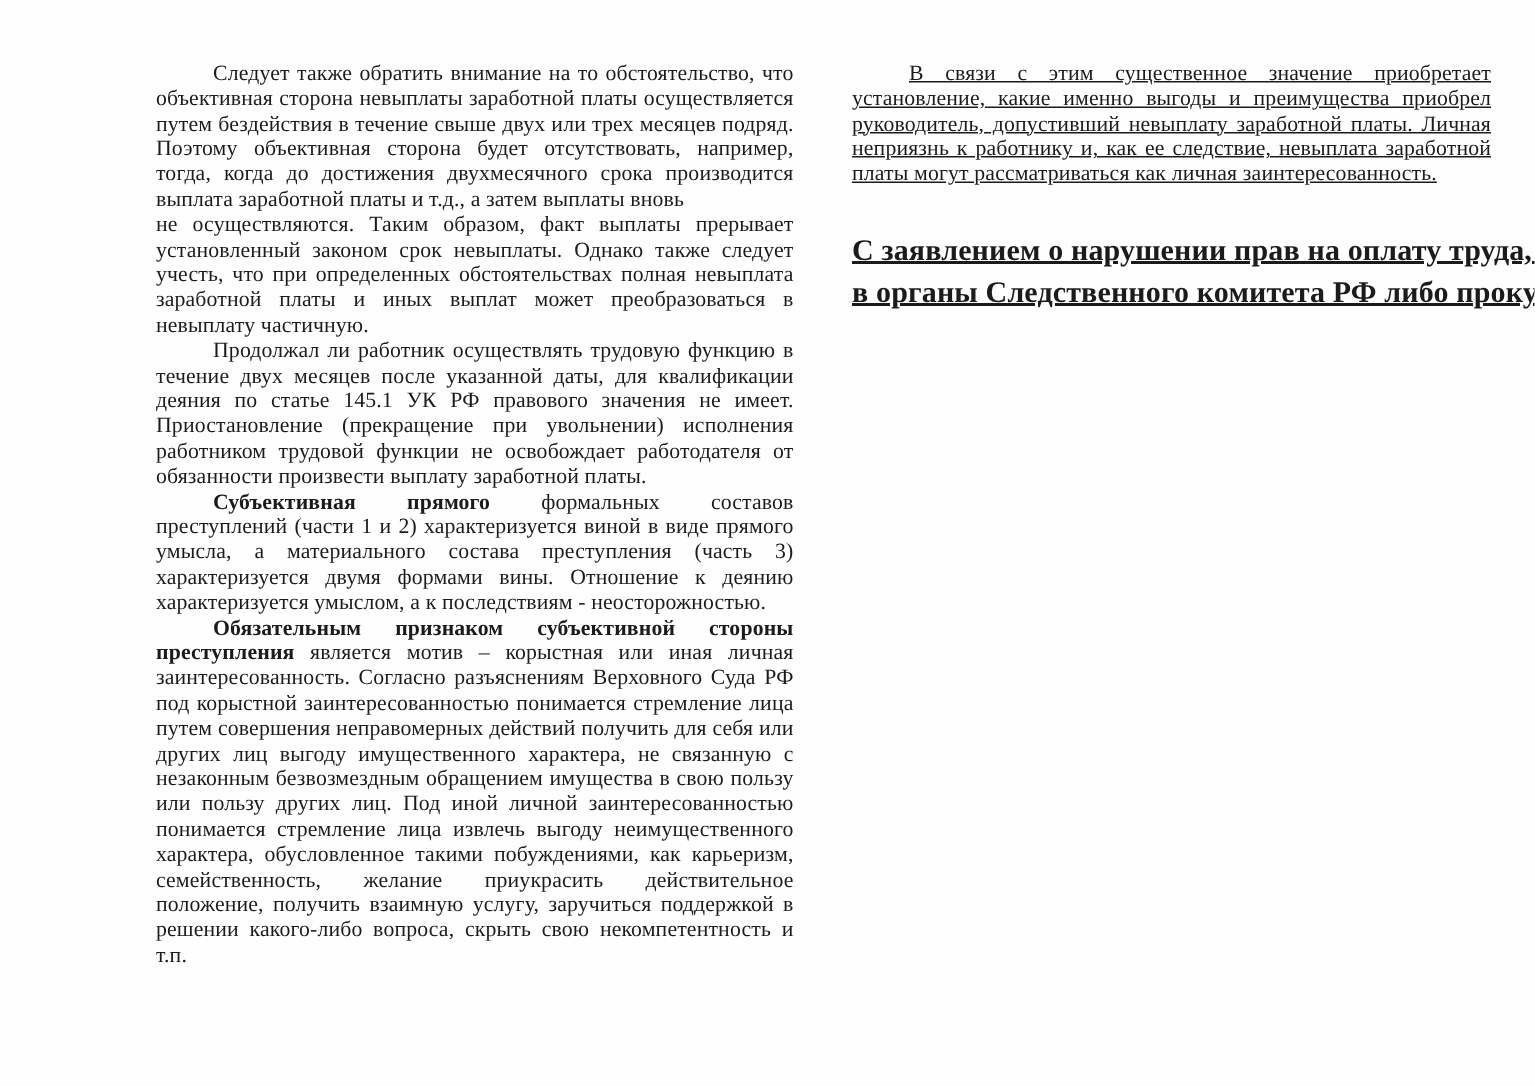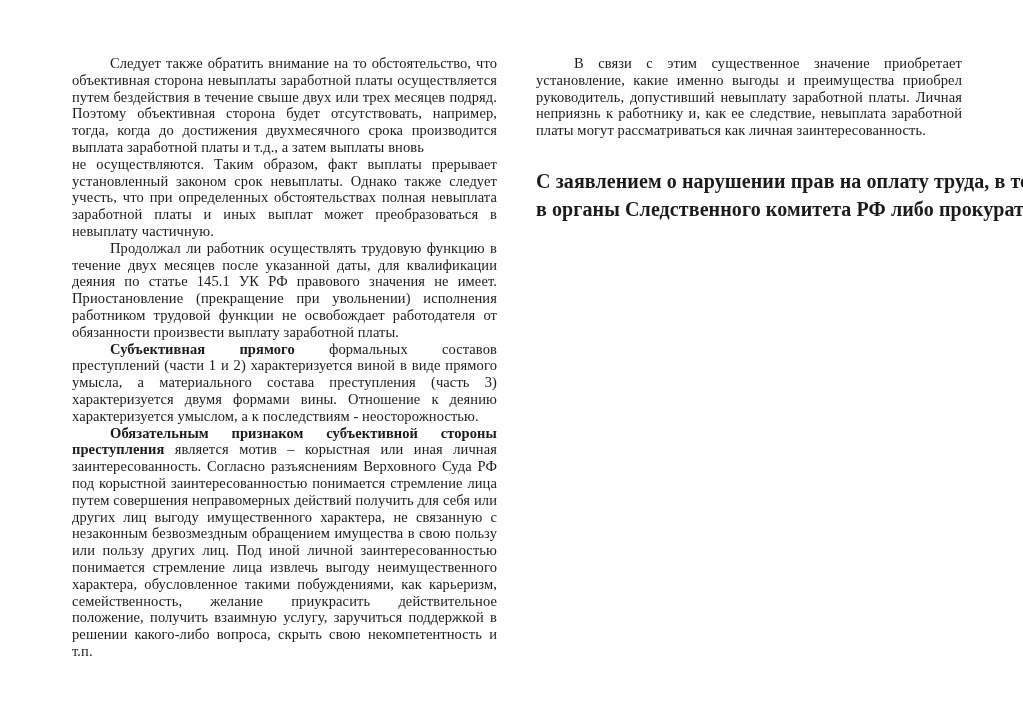--- a/index.html
+++ b/index.html
@@ -14,25 +14,26 @@
     font-family: "Liberation Serif", serif;
   }
   .page {
     position: relative;
     width: 1023px;
     height: 724px;
     background: #fefefe;
   }
   .column {
     position: absolute;
-    top: 55px;
+    top: 41px;
     font-size: 14.5px;
     line-height: 16.8px;
     color: #1b1b1b;
     letter-spacing: 0.1px;
+    margin-left: 32px;
   }
   .column-left {
     left: 72px;
     width: 425px;
   }
   .column-right {
     left: 536px;
     width: 426px;
   }
   .para {
@@ -63,21 +64,21 @@
 <div class="page">
 
   <div class="column column-left" style="color: rgb(27, 27, 27);">
     <p class="para indent"><span>Следует также обратить внимание на то обстоятельство, что объективная сторона невыплаты заработной платы осуществляется путем бездействия в течение свыше двух или трех месяцев подряд. Поэтому объективная сторона будет отсутствовать, например, тогда, когда до достижения двухмесячного срока производится выплата заработной платы и т.д., а затем выплаты вновь</span></p>
     <p class="para"><span>не осуществляются. Таким образом, факт выплаты прерывает установленный законом срок невыплаты. Однако также следует учесть, что при определенных обстоятельствах полная невыплата заработной платы и иных выплат может преобразоваться в невыплату частичную.</span></p>
     <p class="para indent"><span>Продолжал ли работник осуществлять трудовую функцию в течение двух месяцев после указанной даты, для квалификации деяния по статье 145.1 УК РФ правового значения не имеет. Приостановление (прекращение при увольнении) исполнения работником трудовой функции не освобождает работодателя от обязанности произвести выплату заработной платы.</span></p>
     <p class="para indent"><span class="bold">Субъективная прямого</span><span> формальных составов преступлений (части 1 и 2) характеризуется виной в виде прямого умысла, а материального состава преступления (часть 3) характеризуется двумя формами вины. Отношение к деянию характеризуется умыслом, а к последствиям - неосторожностью.</span></p>
     <p class="para indent"><span class="bold">Обязательным признаком субъективной стороны преступления</span><span> является мотив – корыстная или иная личная заинтересованность. Согласно разъяснениям Верховного Суда РФ под корыстной заинтересованностью понимается стремление лица путем совершения неправомерных действий получить для себя или других лиц выгоду имущественного характера, не связанную с незаконным безвозмездным обращением имущества в свою пользу или пользу других лиц. Под иной личной заинтересованностью понимается стремление лица извлечь выгоду неимущественного характера, обусловленное такими побуждениями, как карьеризм, семейственность, желание приукрасить действительное положение, получить взаимную услугу, заручиться поддержкой в решении какого-либо вопроса, скрыть свою некомпетентность и т.п.</span></p>
   </div>
 
-  <div class="column column-right" style="color: rgb(27, 27, 27);">
+  <div class="column column-right" style="color: rgb(27, 27, 27); text-decoration: underline;">
     <p class="para indent"><span>В связи с этим существенное значение приобретает установление, какие именно выгоды и преимущества приобрел руководитель, допустивший невыплату заработной платы. Личная неприязнь к работнику и, как ее следствие, невыплата заработной платы могут рассматриваться как личная заинтересованность.</span></p>
 
     <div class="notice">
       <div class="notice-line">С заявлением о нарушении прав на оплату труда, в том</div>
       <div class="notice-line">в органы Следственного комитета РФ либо прокуратуру</div>
     </div>
   </div>
 
 </div>
 

